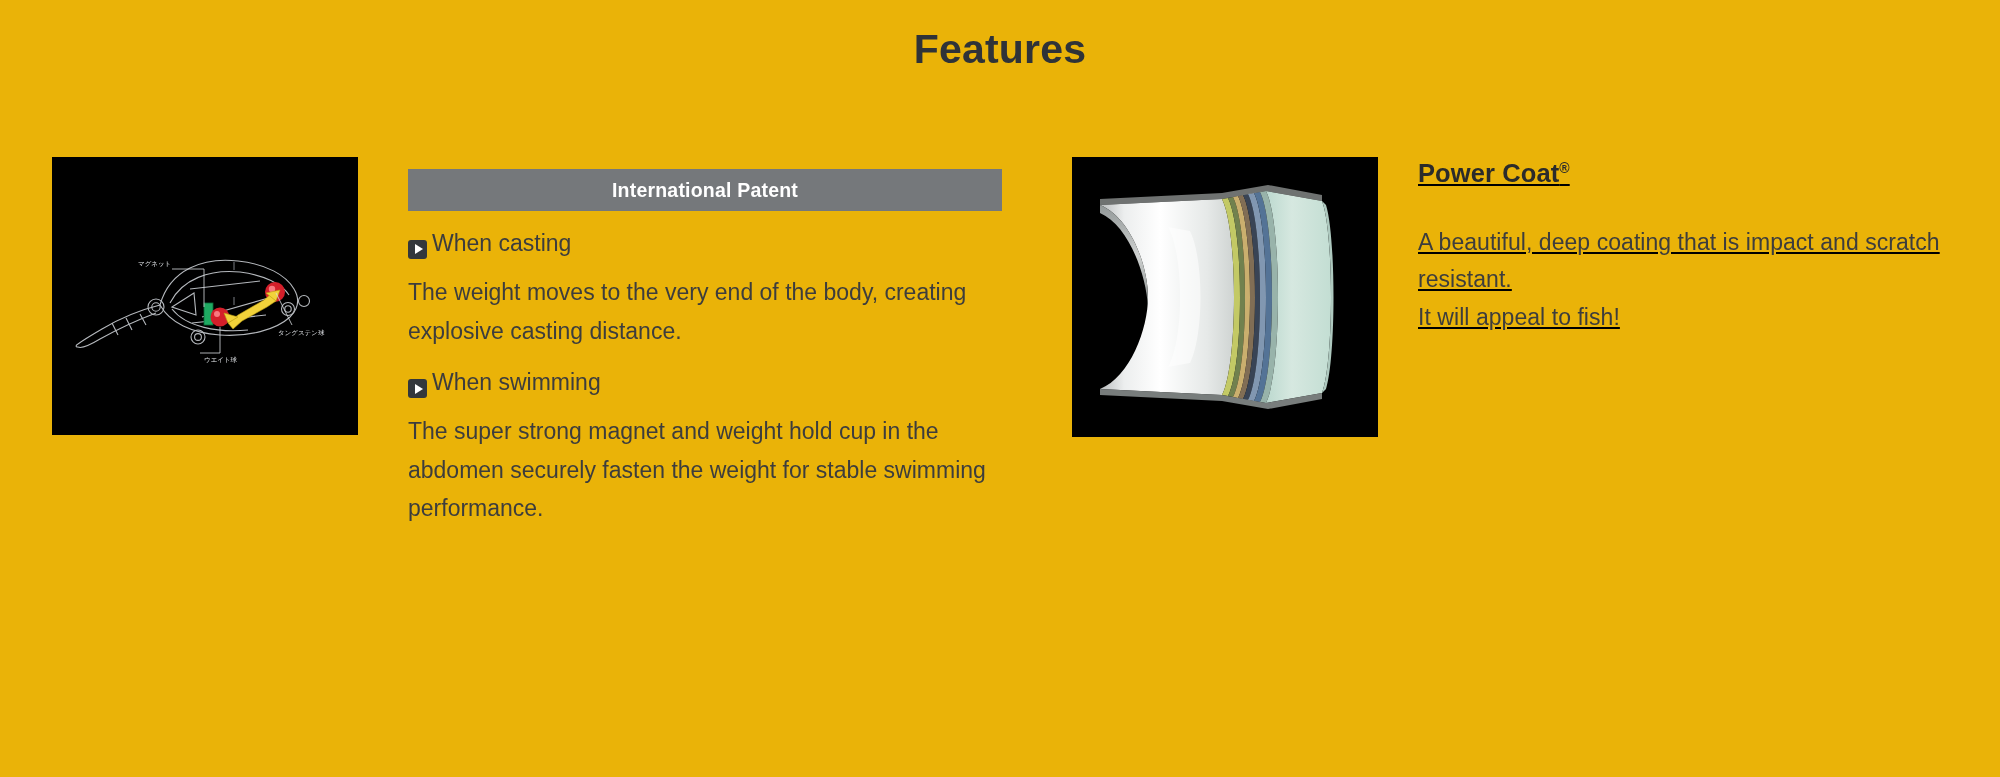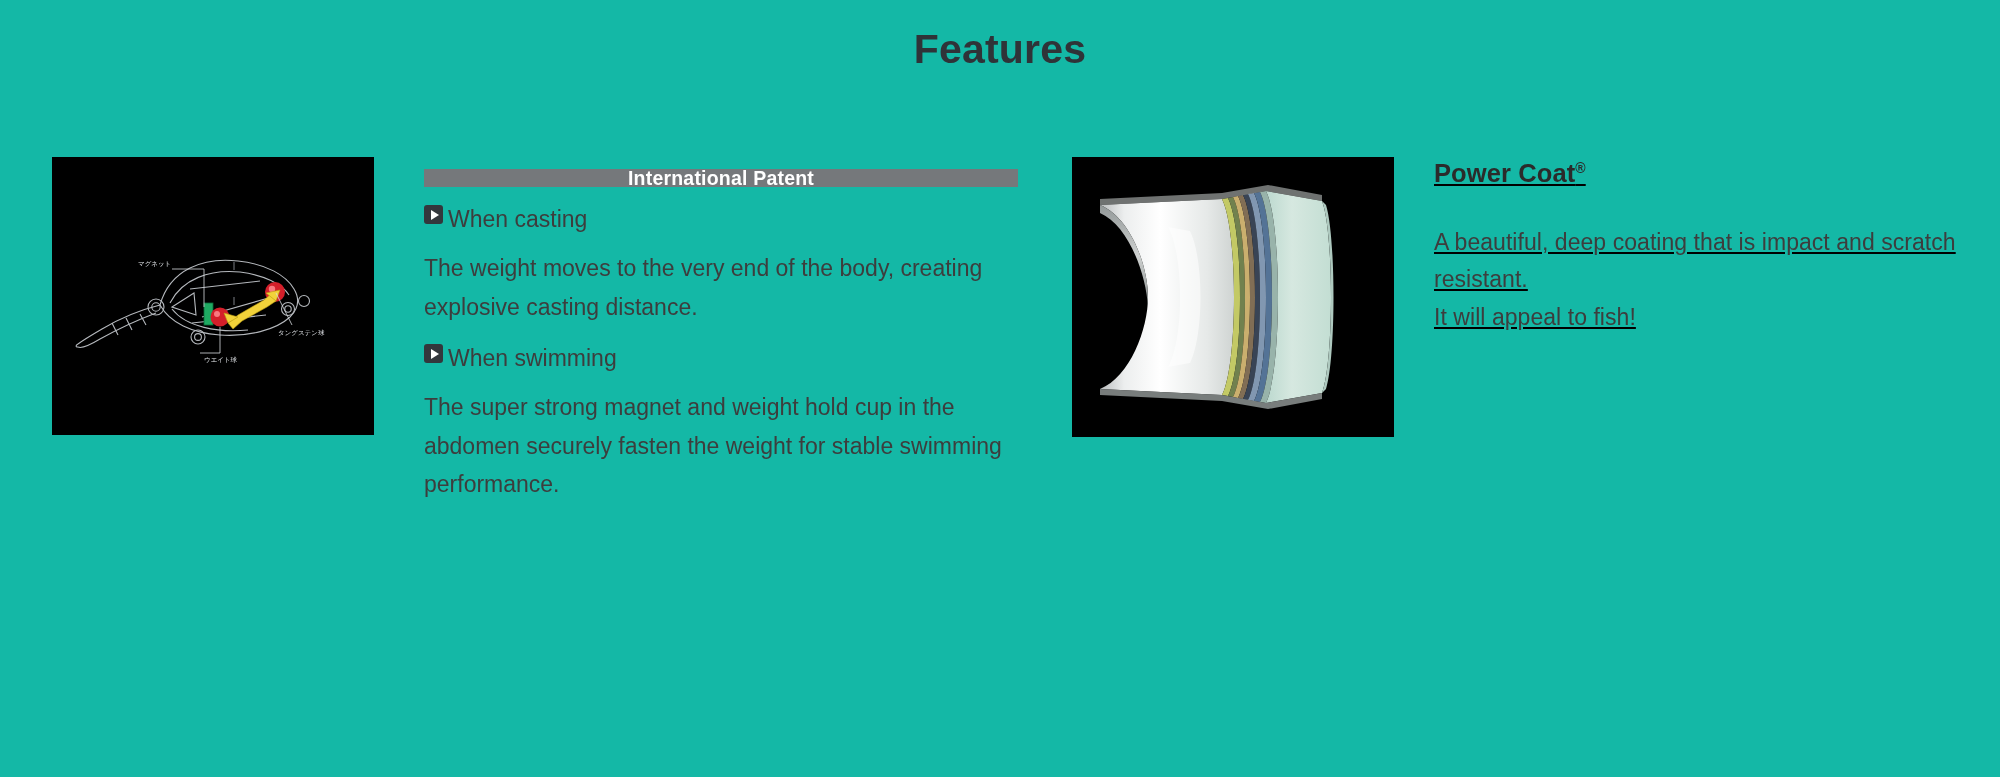--- a/index.html
+++ b/index.html
@@ -10,21 +10,21 @@
     width: 2000px;
     height: 777px;
     background: #f0ebea;
     font-family: "Liberation Sans", sans-serif;
     overflow: hidden;
   }
   .page {
     position: relative;
     width: 2000px;
     height: 777px;
-    background: #14b8a6;
+    background: #eab308;
   }
 
   
   .section-title {
     position: absolute;
     top: 26px;
     left: 0;
     width: 2000px;
     text-align: center;
     font-size: 41px;
@@ -42,21 +42,20 @@
   .feature-left  { left: 52px;   top: 157px; width: 930px; }
   .feature-right { left: 1072px; top: 157px; width: 900px; text-decoration: underline; }
 
   .thumb {
     flex: 0 0 auto;
     width: 306px;
     height: 278px;
     background: #000;
     position: relative;
     overflow: hidden;
-    padding-left: 16px;
   }
   .feature-right .thumb { height: 280px; }
 
   .feature-body {
     margin-left: 50px;
     width: 600px;
   }
   .feature-right .feature-body { margin-left: 40px; width: 560px; }
 
   
@@ -75,21 +74,21 @@
   .feat-heading sup {
     font-size: 0.55em;
     vertical-align: super;
     line-height: 0;
   }
 
   
   .patent-banner {
     margin-top: 12px;
     width: 594px;
-    height: 18px;
+    height: 42px;
     background: #75787b;
     color: #ffffff;
     font-size: 19.5px;
     font-weight: bold;
     display: flex;
     align-items: center;
     justify-content: center;
     letter-spacing: 0.2px;
   }
 
@@ -103,21 +102,21 @@
   }
   .feature-right .feat-text {
     margin-top: 34px;
     line-height: 1.62;
   }
 
   
   .sub-block { margin-top: 18px; }
   .sub-title {
     display: flex;
-    align-items: flex-start;
+    align-items: flex-end;
     font-size: 23px;
     color: #3d3d3d;
     line-height: 1.3;
   }
   .play-icon {
     flex: 0 0 auto;
     width: 19px;
     height: 19px;
     border-radius: 3px;
     background: #33373c;

